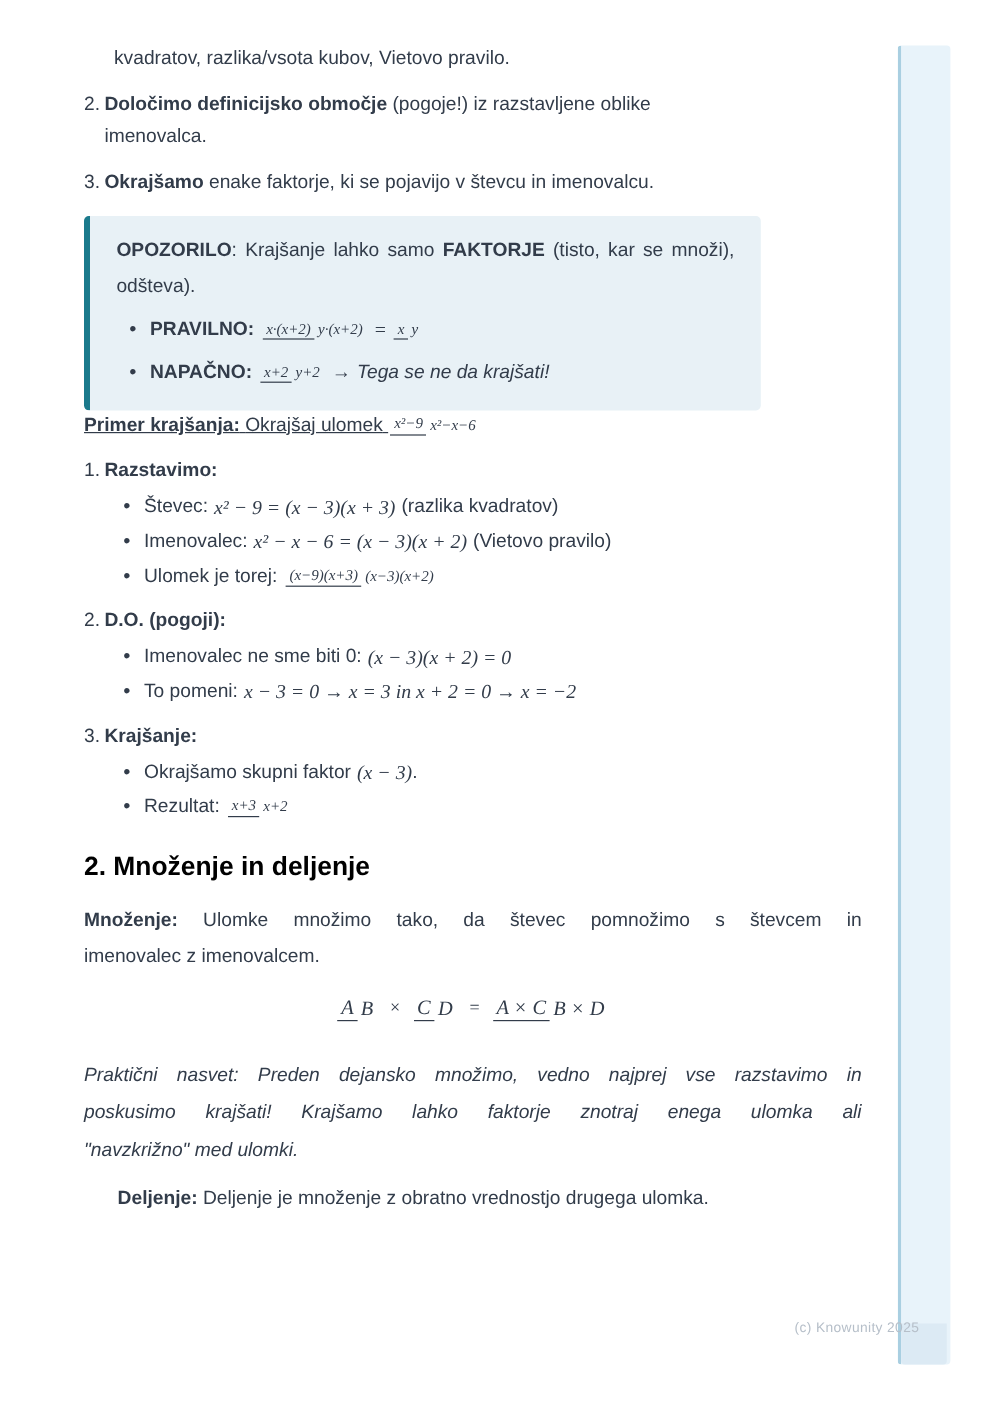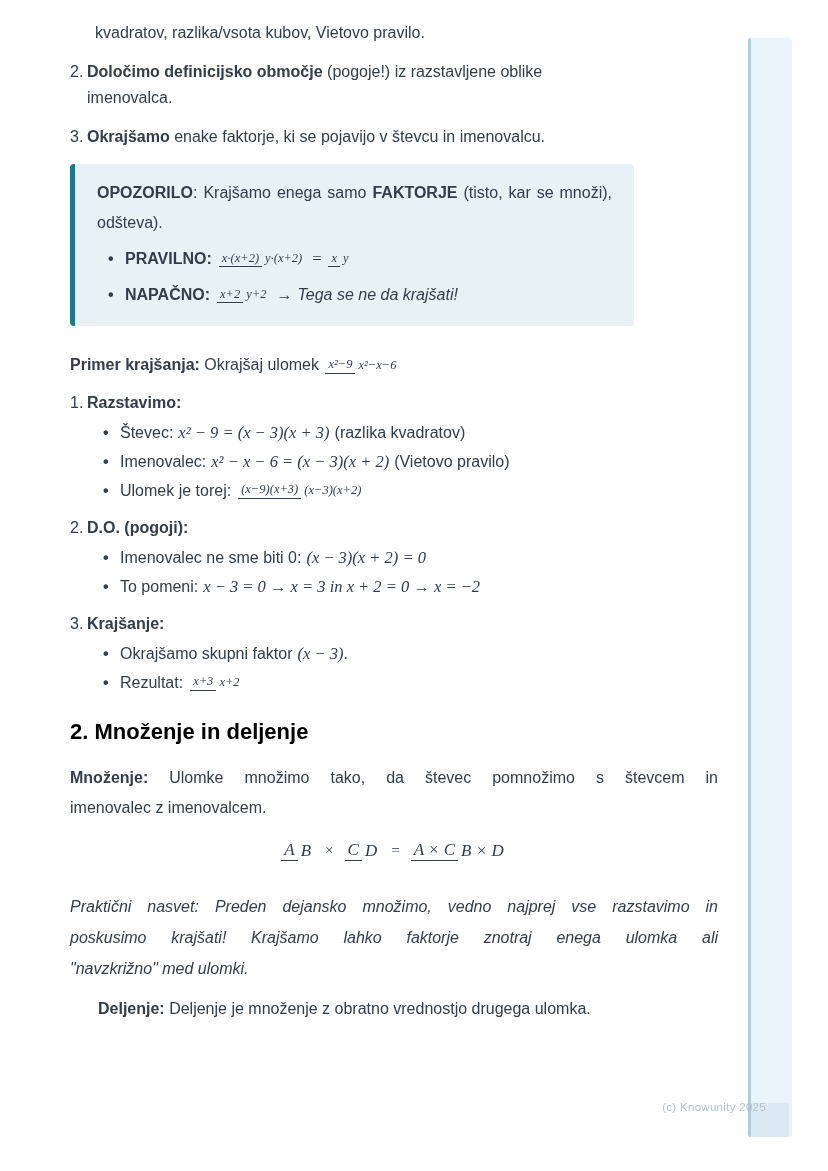--- a/index.html
+++ b/index.html
@@ -2,21 +2,21 @@
 <html><head>
 <meta charset="utf-8">
 <style>
   html,body{margin:0;padding:0;}
   body{
     width:828px;height:1171px;position:relative;overflow:hidden;
     background:#ffffff;color:#323c4a;
     font-family:"Liberation Sans",sans-serif;font-size:16px;
   }
   b{font-weight:700;}
-  .content{position:absolute;left:70px;top:0;width:648px;padding-top:20px;}
+  .content{position:absolute;left:70px;top:0;width:648px;padding-top:36px;}
   .line{line-height:26px;}
   .indent{margin-left:25px;}
   .nitem{display:flex;margin-top:13px;line-height:26px;}
   .nnum{width:17px;flex:none;}
   .ntext{flex:1;}
   
   .callout{
     margin-top:14px;width:564px;box-sizing:border-box;
     background:#e8f1f6;border-left:5px solid #1b7a8c;border-radius:4px;
     padding:14px 22px 16px 22px;
@@ -29,21 +29,21 @@
   
   .math{font-family:"Liberation Serif",serif;font-style:italic;font-size:16.5px;}
   .frac{
     display:inline-flex;align-items:center;vertical-align:middle;
     font-family:"Liberation Serif",serif;font-style:italic;font-size:12.5px;
     line-height:1.25;margin:0 2px;
   }
   .frac .fn{padding:0 3px;border-bottom:1px solid #323c4a;}
   .frac .fd{padding:0 3px;}
   
-  .primer{margin-top:26px;line-height:26px;}
+  .primer{line-height:26px;text-decoration:underline;}
   .step{margin-top:12px;}
   .step-title{display:flex;line-height:26px;}
   .srow{display:flex;align-items:center;margin-left:33px;margin-top:4px;line-height:25px;min-height:25px;}
   .sdot{width:17px;flex:none;}
   .gap{display:inline-block;width:5px;}
   
   .h2{margin-top:22px;margin-bottom:16px;font-size:22px;font-weight:700;color:#000000;line-height:30px;}
   .para{margin-top:0;}
   .pl{display:block;line-height:30px;}
   .formula{
@@ -86,21 +86,21 @@
         <span style="display:block;">imenovalca.</span>
       </span>
   </div>
 
   <div class="nitem">
     <span class="nnum">3.</span>
     <span class="ntext"><b>Okrajšamo</b> <span>enake faktorje, ki se pojavijo v števcu in imenovalcu.</span></span>
   </div>
 
   <div class="callout">
-    <span class="jl"><b>OPOZORILO</b><span>: Krajšamo enega samo</span> <b>FAKTORJE</b> <span>(tisto, kar se množi),</span></span>
+    <span class="jl"><b>OPOZORILO</b><span>: Krajšanje lahko samo</span> <b>FAKTORJE</b> <span>(tisto, kar se množi),</span></span>
     <span class="cl">odšteva).</span>
 
     <div class="crow">
       <span class="cdot"></span>
       <b>PRAVILNO:</b>
         <span class="gap"></span>
       <span class="frac">
           <span class="fn">x·(x+2)</span>
           <span class="fd">y·(x+2)</span>
         </span>

